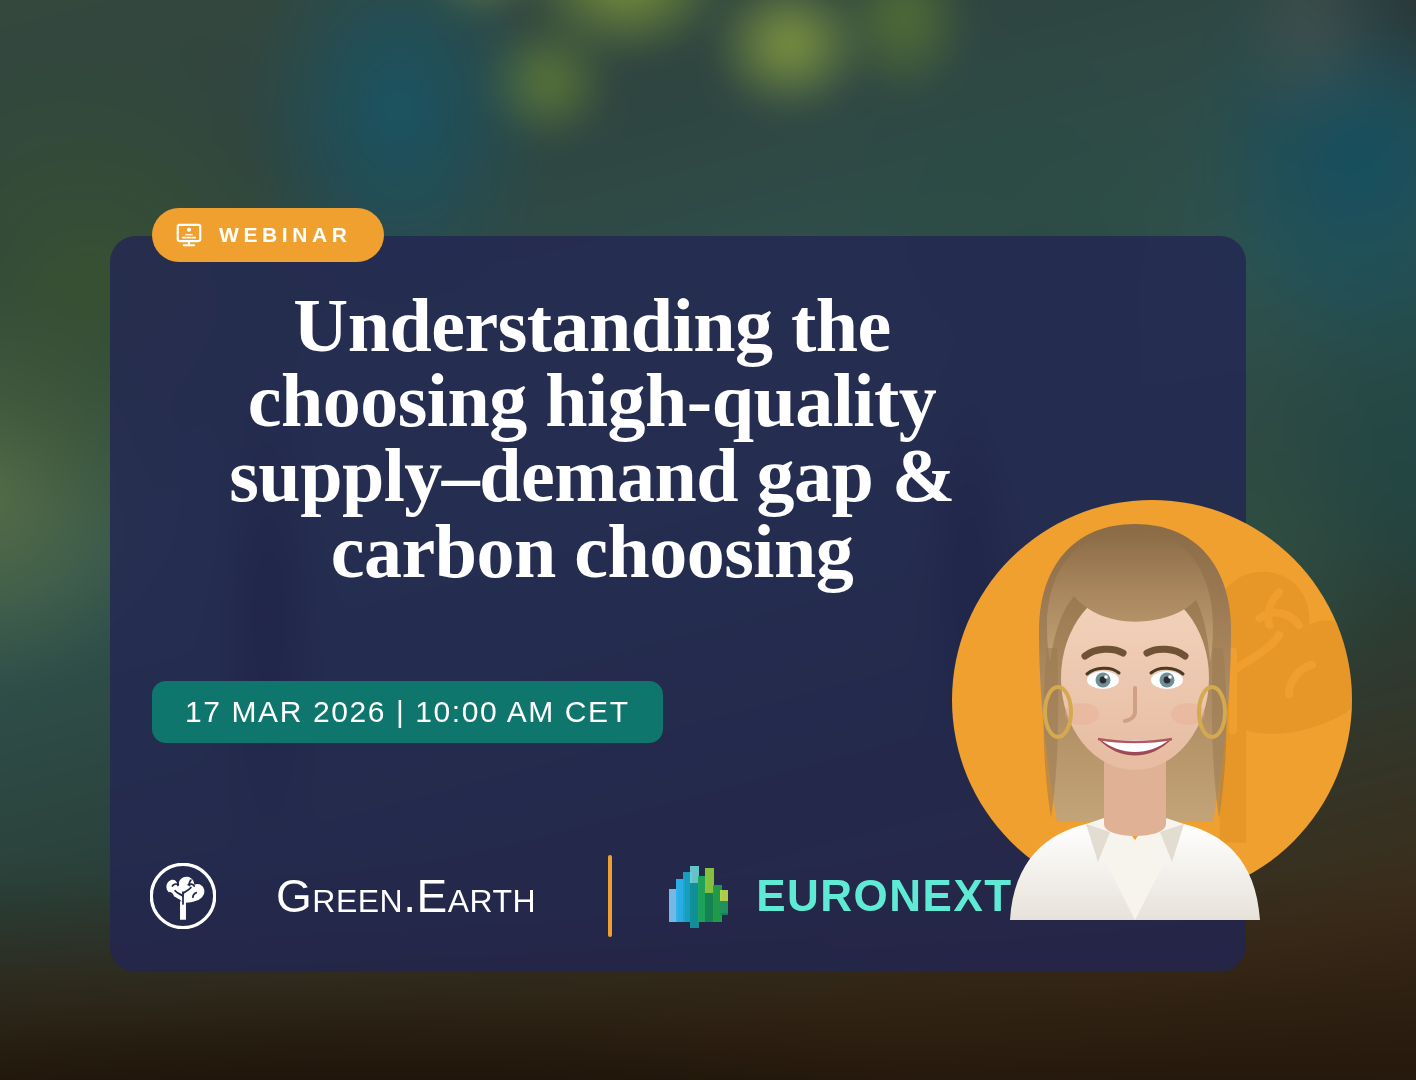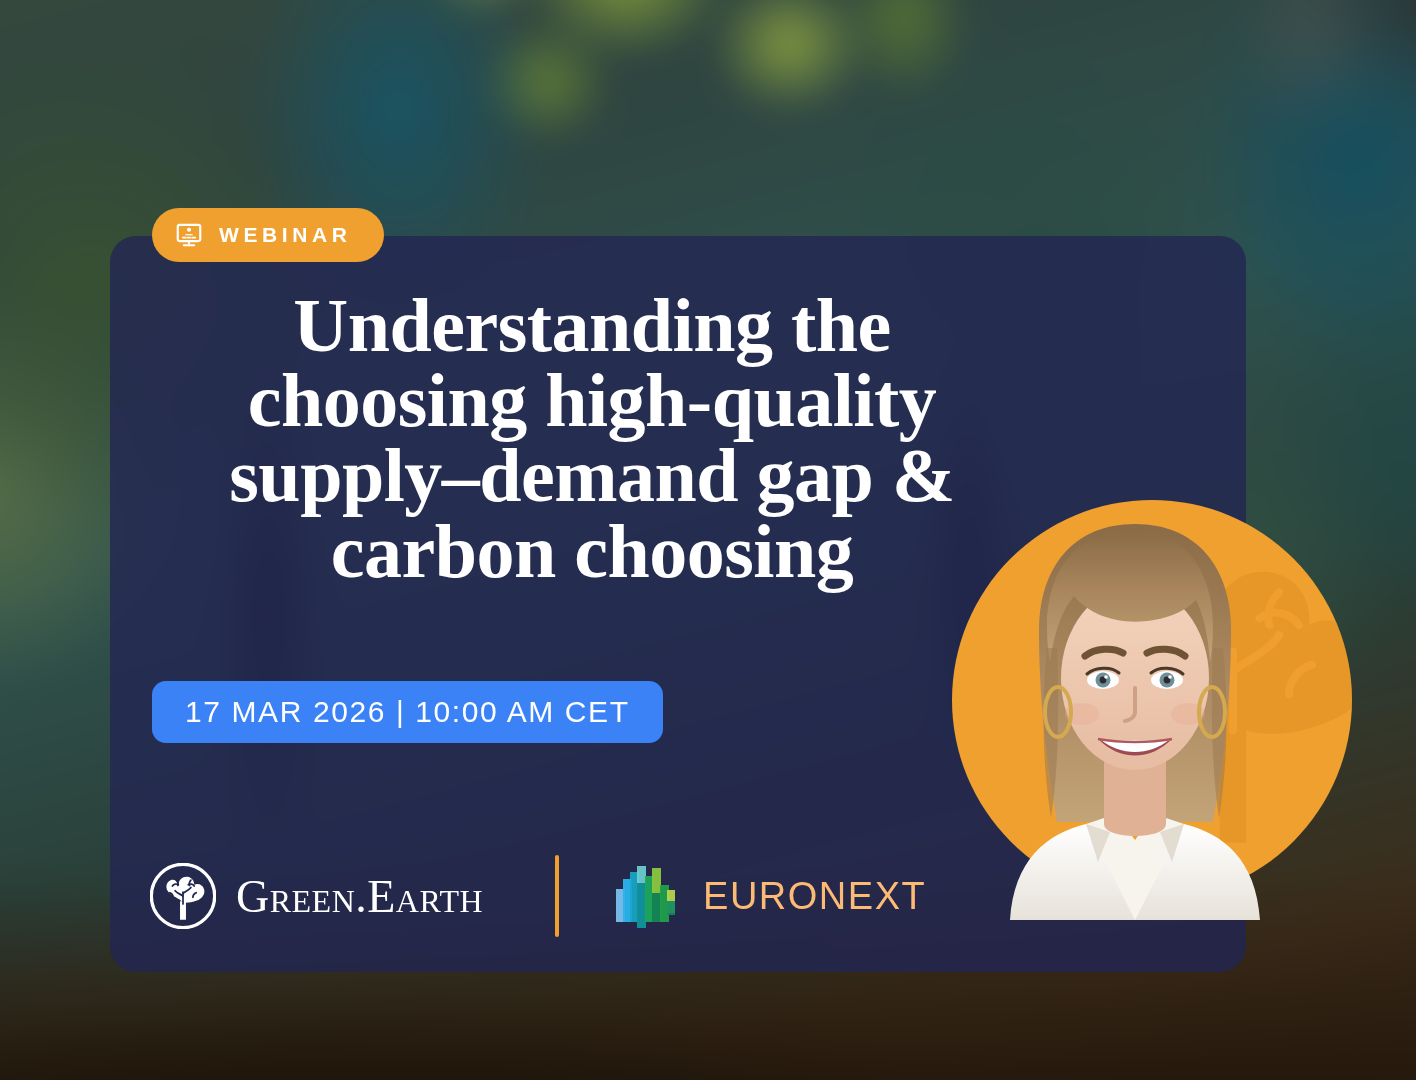--- a/index.html
+++ b/index.html
@@ -101,59 +101,60 @@
   }
   .title .ln { display:block; white-space:nowrap; }
 
   
   .date-badge {
     position:absolute;
     left:152px; top:681px;
     height:62px;
     display:flex; align-items:center;
     padding:0 33px;
-    background:#3b82f6;
+    background:#0f766e;
     border-radius:14px;
     z-index:5;
   }
   .date-badge .txt {
     color:#ffffff;
     font-size:30px;
     font-weight:400;
     letter-spacing:1.6px;
   }
 
   
   .logos { position:absolute; left:150px; top:855px; height:82px; display:flex; align-items:center; z-index:5; }
 
   .ge-logo { display:flex; align-items:center; gap:20px; }
   .ge-mark { width:66px; height:66px; display:block; }
   .ge-word {
     color:#ffffff;
-    font-family:Liberation Serif, serif;
+    font-family:Liberation Sans, sans-serif;
     font-size:46px;
     font-weight:400;
     font-variant:small-caps;
     letter-spacing:0.5px;
     white-space:nowrap;
+    margin-left:40px;
   }
 
   .logo-divider {
     width:4px; height:82px;
     background:#F0A02E;
     margin:0 56px 0 72px;
     border-radius:2px;
   }
 
   .eur-logo { display:flex; align-items:center; gap:18px; }
   .eur-mark { width:70px; height:66px; display:block; }
   .eur-word {
-    color:#fdba74;
-    font-size:38px;
-    font-weight:400;
+    color:#5eead4;
+    font-size:44px;
+    font-weight:700;
     letter-spacing:1.5px;
     white-space:nowrap;
   }
 
   
   .speaker { position:absolute; left:952px; top:500px; width:400px; height:470px; z-index:7; }
 
   .speaker-circle {
     position:absolute; left:0; top:0;
     width:400px; height:400px;

